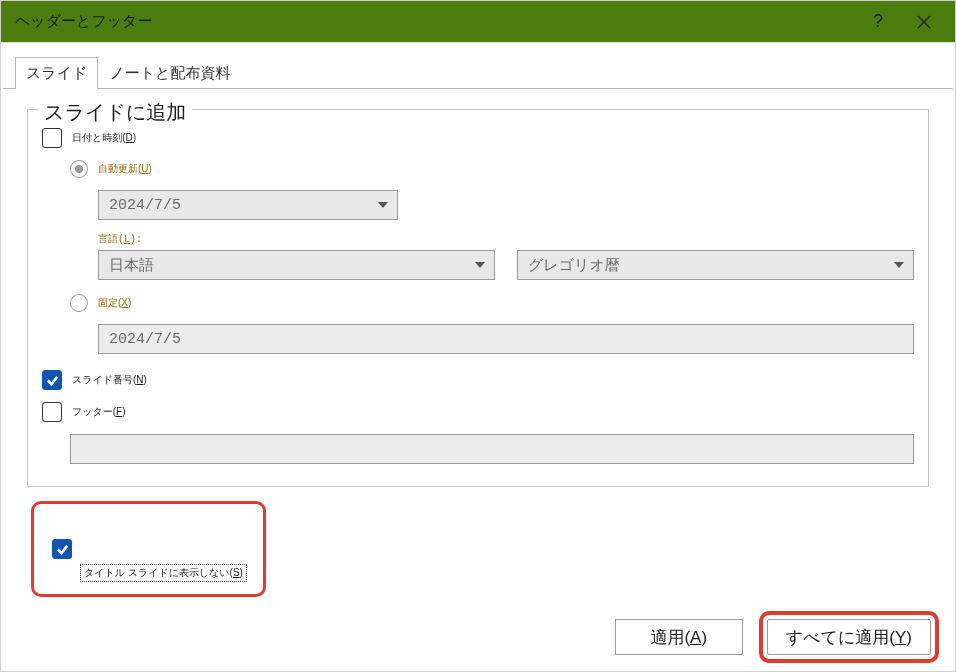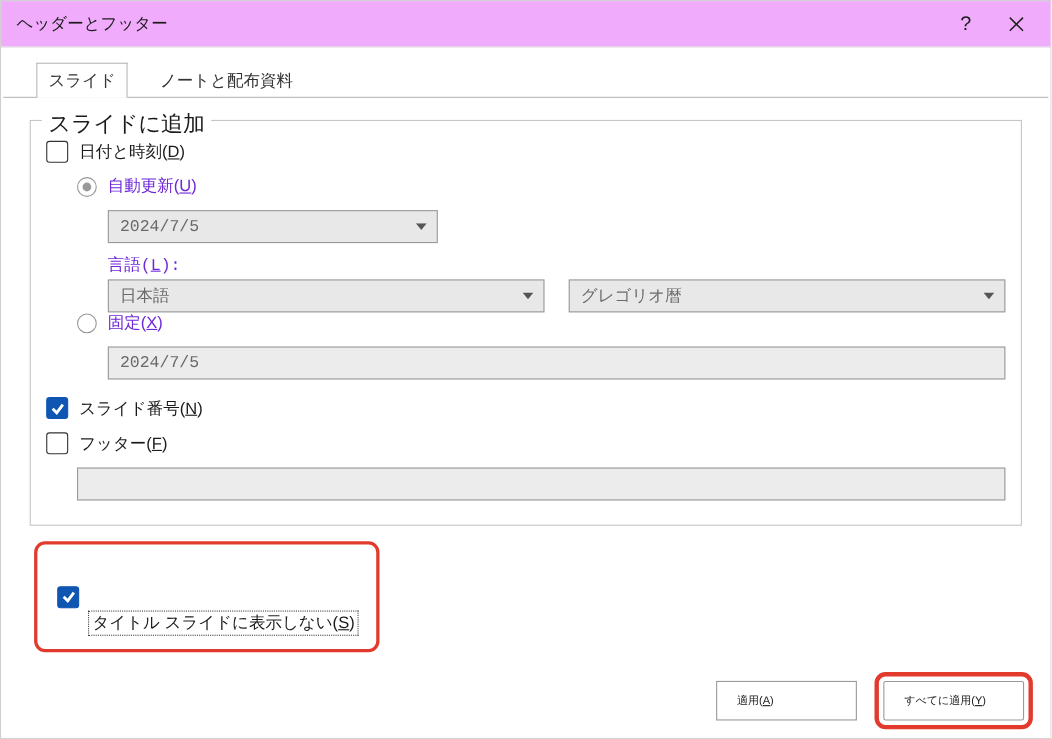--- a/index.html
+++ b/index.html
@@ -12,21 +12,21 @@
   }
   .dialog {
     width: 956px;
     height: 672px;
     background: #fff;
     border: 1px solid #d0d0d0;
     position: relative;
   }
   .titlebar {
     height: 42px;
-    background: #f0abfc;
+    background: #4d7c0f;
     display: flex;
     align-items: center;
     padding: 0 8px 0 14px;
     border-bottom: 1px solid #e0e0e0;
   }
   .titlebar-title {
     flex: 1;
     font-size: 15px;
   }
   .titlebar-btn {
@@ -47,21 +47,20 @@
     display: flex;
     padding-left: 12px;
   }
   .tab {
     padding: 6px 10px;
     font-size: 15px;
     border: 1px solid transparent;
     border-bottom: none;
     cursor: pointer;
     color: #333;
-    margin-left: 18px;
   }
   .tab.active {
     border-color: #b8b8b8;
     background: #fff;
     position: relative;
     z-index: 2;
   }
   .tab-panel {
     border-top: 1px solid #b8b8b8;
     margin-top: -1px;
@@ -126,22 +125,22 @@
     position: relative;
     flex-shrink: 0;
   }
   .radio.selected::after {
     content: "";
     position: absolute;
     inset: 4px;
     border-radius: 50%;
     background: #999;
   }
-  .lbl { font-size: 15px; }
-  .lbl.disabled { color: #6d28d9; }
+  .lbl { font-size: 10px; }
+  .lbl.disabled { color: #a16207; }
   .lbl .ul { text-decoration: underline; }
   .select {
     height: 30px;
     border: 1px solid #999;
     background: #e8e8e8;
     display: flex;
     align-items: center;
     padding: 0 6px 0 10px;
     color: #6a6a6a;
     font-size: 15px;
@@ -217,21 +216,22 @@
     gap: 24px;
     align-items: center;
   }
   .btn {
     min-width: 128px;
     height: 36px;
     border: 1px solid #9a9a9a;
     background: #fff;
     display: flex;
     align-items: center;
-    font-size: 10px;
+    justify-content: center;
+    font-size: 17px;
     padding: 0 18px;
     cursor: pointer;
   }
   .btn.primary-highlight {
     outline: 4px solid #e23b2e;
     outline-offset: 4px;
     border-radius: 2px;
   }
 </style>
 </head>
@@ -282,21 +282,21 @@
                     </svg>
                   </span>
               </div>
             </div>
 
             <div class="indent-2 two-col" style="margin-bottom:4px;">
               <div>
                 <span class="lbl disabled"><span>言語(</span><span class="ul">L</span><span>):</span></span>
               </div>
             </div>
-            <div class="indent-2 two-col" style="margin-bottom:0;">
+            <div class="indent-2 two-col" style="margin-bottom:14px;">
               <div>
                 <div class="select">
                   <span class="sel-text">日本語</span>
                   <span class="sel-arrow">
                       <svg viewBox="0 0 10 6">
                         <path d="M0 0 L5 6 L10 0 Z"></path>
                       </svg>
                     </span>
                 </div>
               </div>

